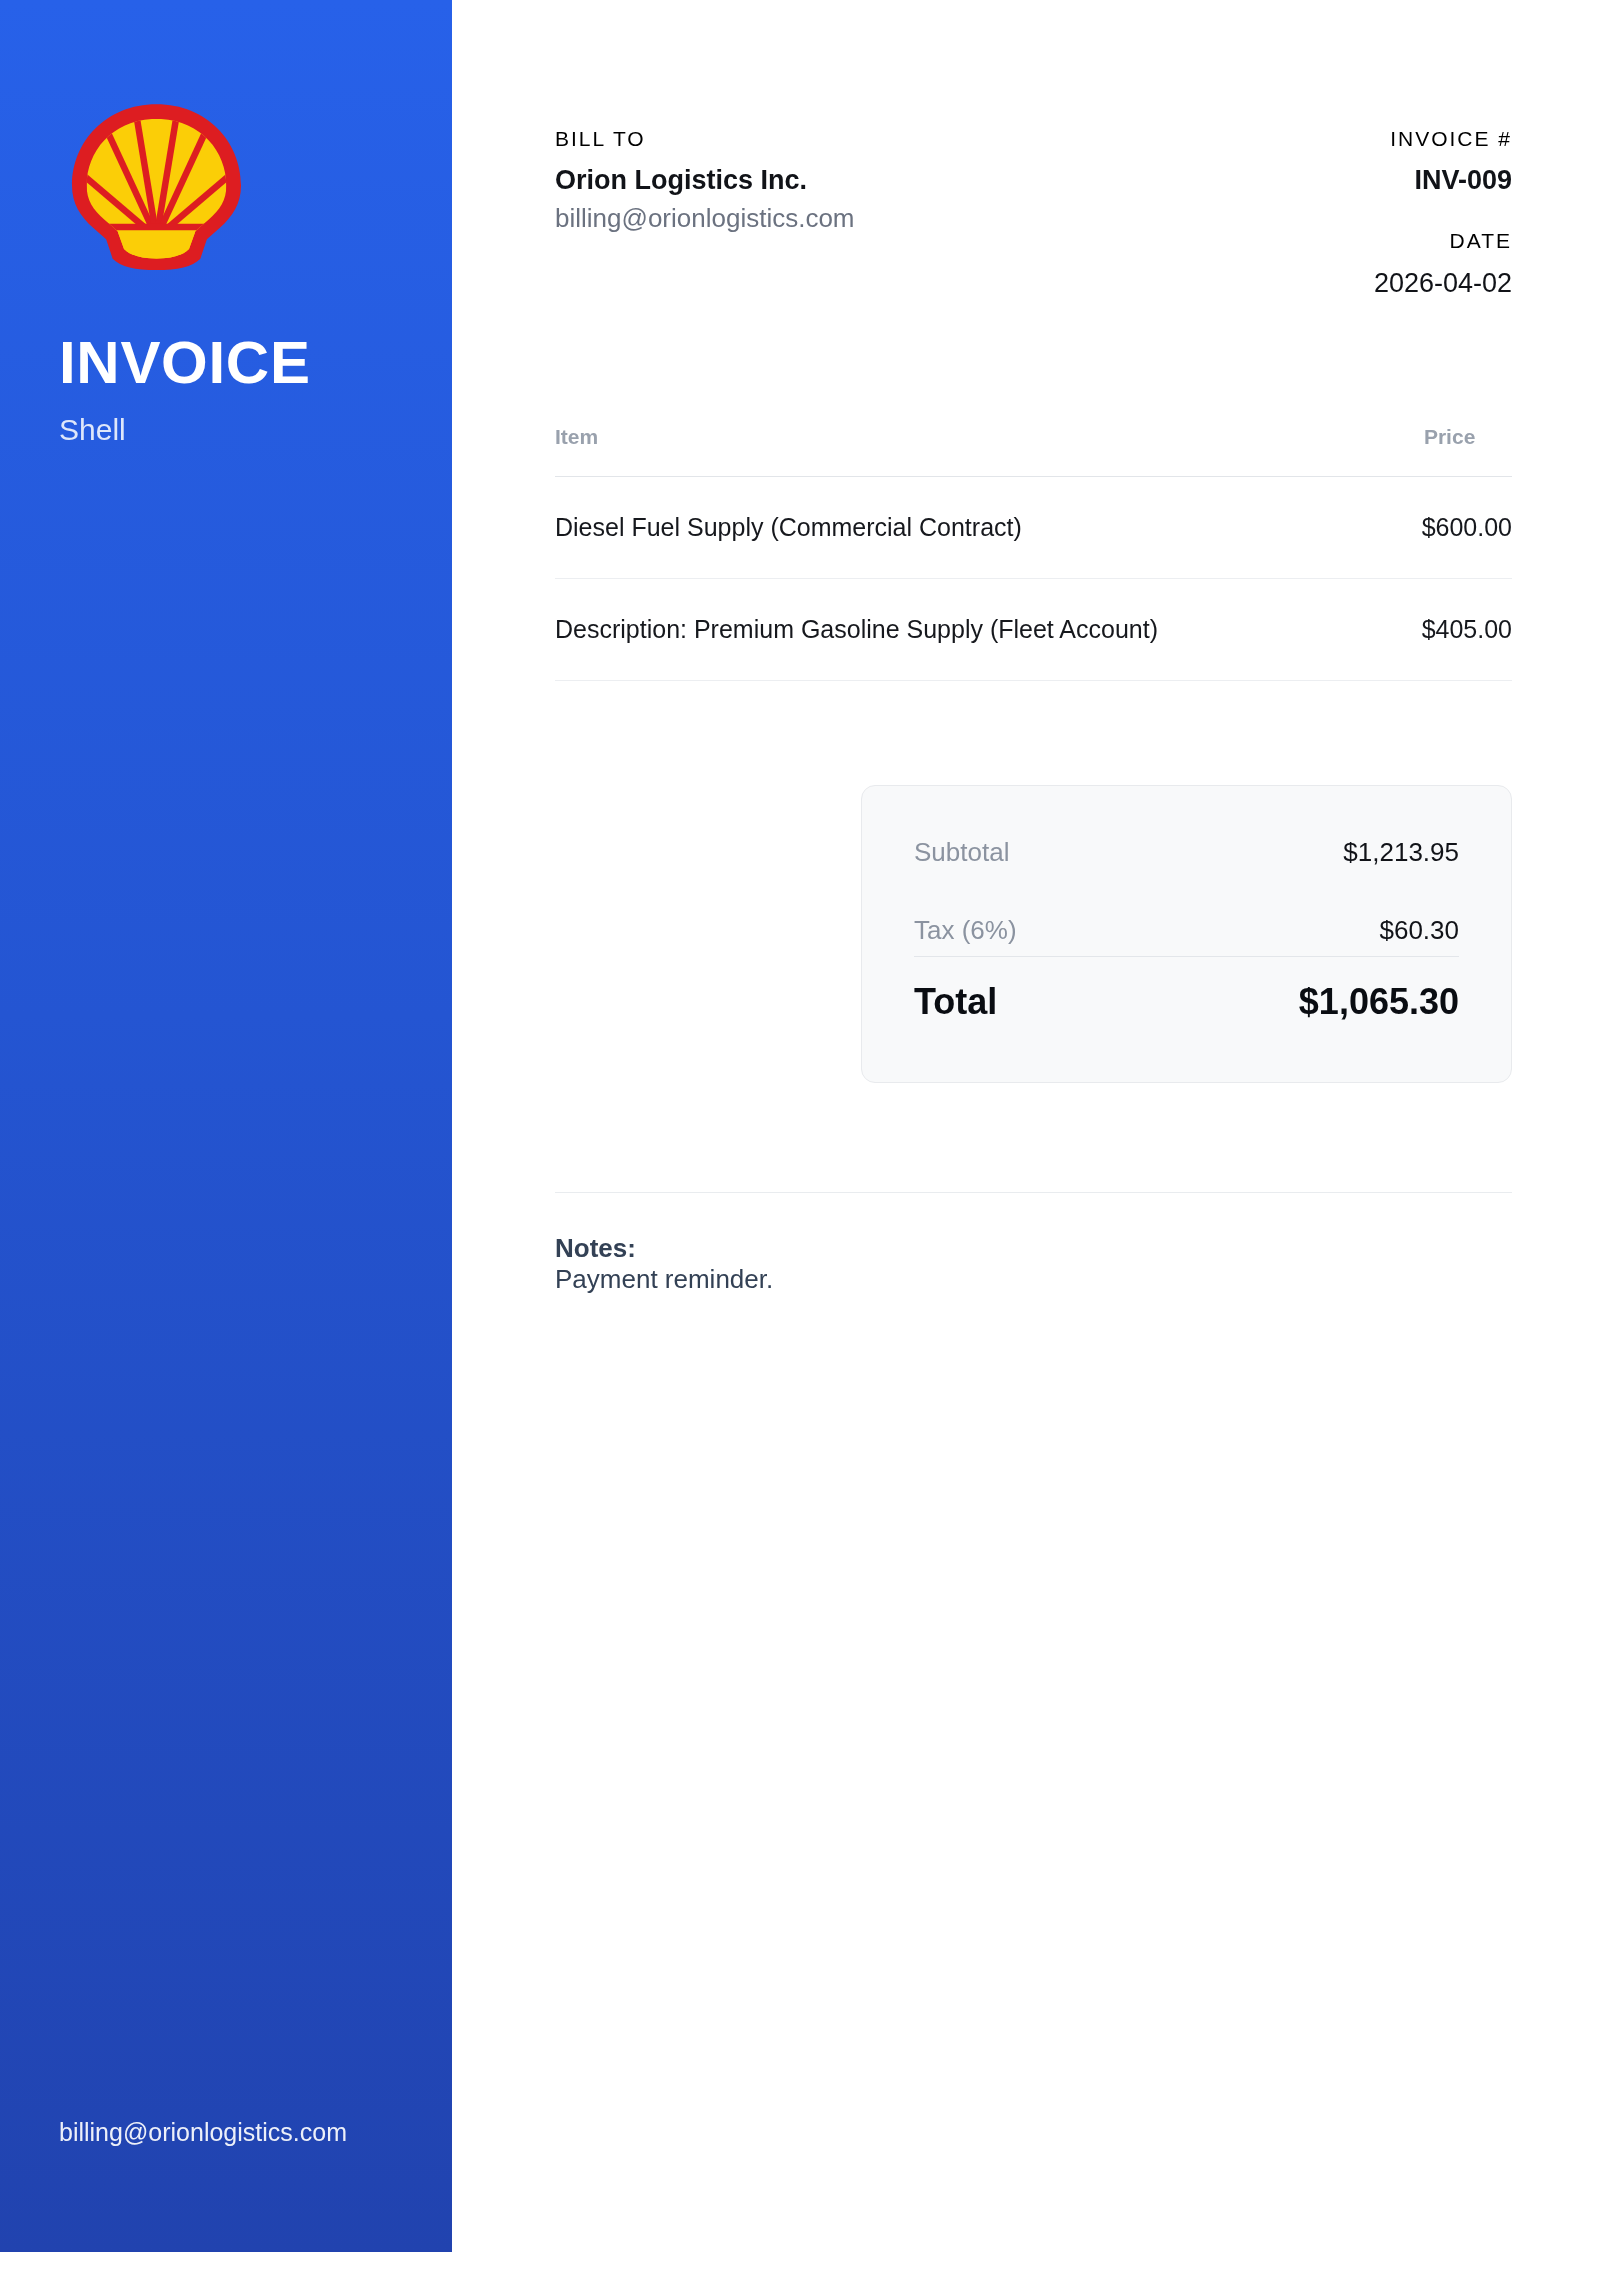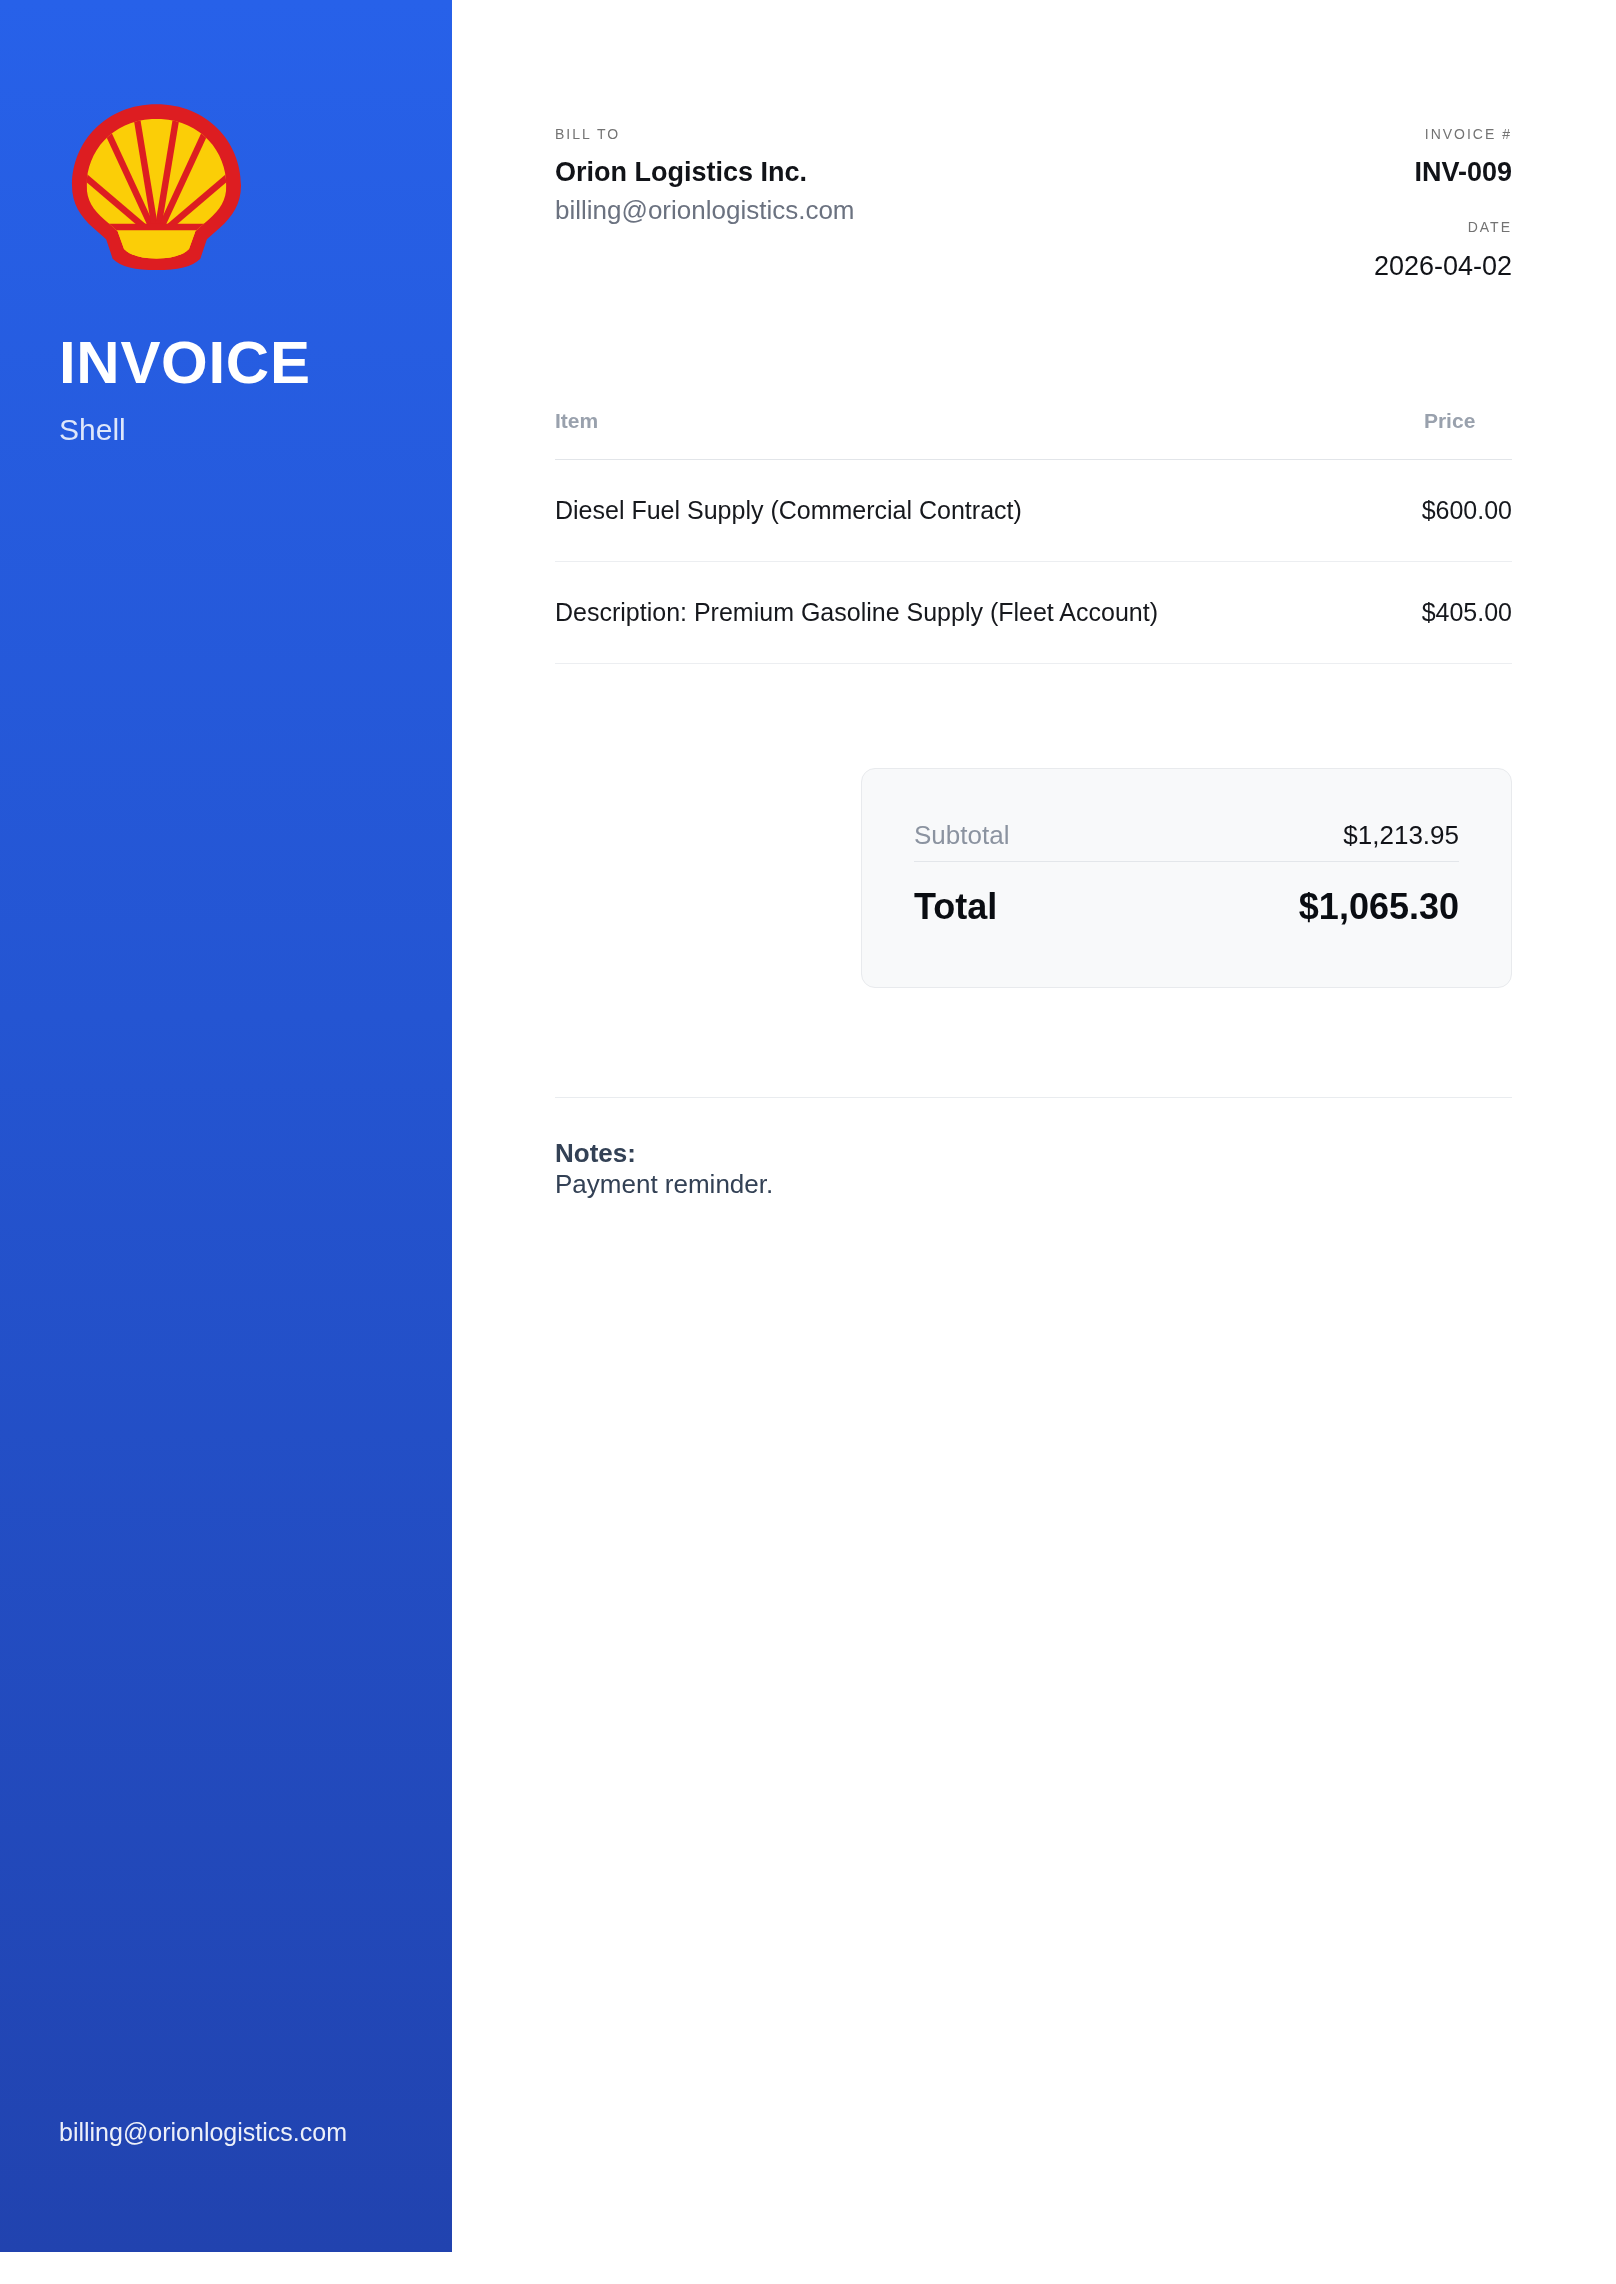--- a/index.html
+++ b/index.html
@@ -39,22 +39,22 @@
   }
 
   
   .content {
     position: absolute;
     left: 452px; top: 0; right: 0;
     padding: 126px 105px 0 103px;
   }
   .header-row { display: flex; justify-content: space-between; align-items: flex-start; }
   .label {
-    font-size: 14px; font-weight: 400; letter-spacing: 2px;
-    color: #737373; line-height: 1.2;
+    font-size: 21px; font-weight: 400; letter-spacing: 2px;
+    color: #000000; line-height: 1.2;
   }
   .bill-name { margin-top: 13px; font-size: 27px; font-weight: 600; color: #111318; line-height: 1.2; }
   .bill-email { margin-top: 6.5px; font-size: 26px; font-weight: 400; color: #6b7280; line-height: 1.2; }
   .meta { text-align: right; }
   .meta-value { margin-top: 13px; font-size: 27px; font-weight: 600; color: #111318; line-height: 1.2; }
   .label-date { margin-top: 31px; }
   .meta-date { margin-top: 14.3px; font-size: 27px; font-weight: 500; color: #111318; line-height: 1.2; }
 
   
   .items { width: 100%; margin-top: 125px; border-collapse: collapse; }
@@ -163,20 +163,24 @@
           <td class="cell-price">$405.00</td>
         </tr>
       </tbody>
     </table>
 
     <section class="totals-box">
       <div class="tot-row">
         <span class="tot-label">Subtotal</span>
         <span class="tot-value">$1,213.95</span>
       </div>
+      <div class="tot-row tot-row-tax">
+        <span class="tot-label">Tax (6%)</span>
+        <span class="tot-value">$60.30</span>
+      </div>
       <hr class="tot-divider">
       <div class="tot-row tot-row-total">
         <span class="tot-label">Total</span>
         <span class="tot-value">$1,065.30</span>
       </div>
     </section>
 
     <hr class="notes-divider">
 
     <div class="notes">

